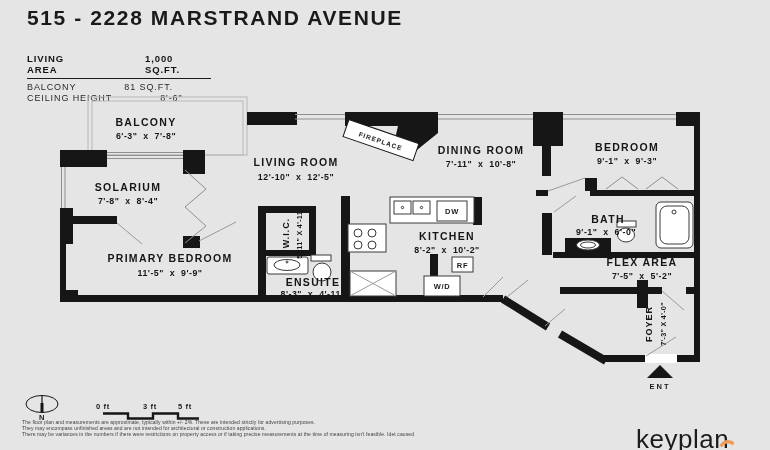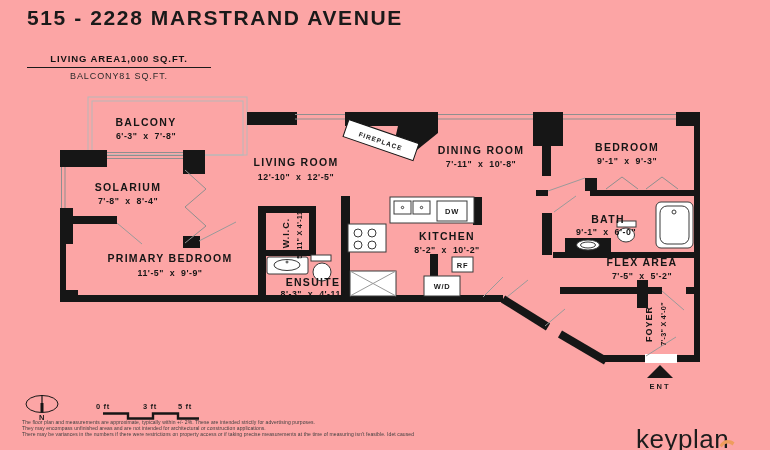--- a/index.html
+++ b/index.html
@@ -1,25 +1,25 @@
 <!DOCTYPE html>
 <html><head>
 <meta charset="utf-8">
 <style>
   html,body{margin:0;padding:0;background:#fff;}
-  .page{position:relative;width:770px;height:450px;background:#fca5a5;overflow:hidden;
+  .page{position:relative;width:770px;height:450px;background:#e5e5e5;overflow:hidden;
         font-family:"Liberation Sans",sans-serif;color:#161616;}
   
   header{position:absolute;left:27px;top:6px;}
   h1{margin:0;font-size:21px;font-weight:bold;letter-spacing:1.6px;color:#1a1a1a;}
   .sub{margin-top:2px;font-size:11.5px;letter-spacing:2px;color:#3c3c3c;}
   
   .stats{position:absolute;left:27px;top:53px;width:184px;}
-  .srow{display:flex;justify-content:center;font-size:9px;letter-spacing:.9px;
-        line-height:11px;color:#2a2a2a;}
+  .srow{display:flex;justify-content:flex-start;font-size:9px;letter-spacing:.9px;
+        line-height:11px;color:#2a2a2a;gap:48px;}
   .srow.main{font-weight:bold;font-size:9.5px;color:#141414;padding-bottom:3px;}
   .rule{height:0;border-bottom:1.6px solid #1a1a1a;margin-bottom:3px;}
   
   svg.plan{position:absolute;left:0;top:0;}
   svg text{white-space:pre;}
   .w{fill:#161616;}
   .tl{stroke:#8f8f8f;stroke-width:1;fill:none;}
   .bl{stroke:#b8b8b8;stroke-width:1;fill:none;}
   .dr{stroke:#9a9a9a;stroke-width:1;fill:none;}
   .fxn{stroke:#3a3a3a;stroke-width:1;fill:#fff;}
@@ -47,20 +47,24 @@
 
   <div class="stats">
     <div class="srow main">
       <span>LIVING AREA</span>
       <span>1,000 SQ.FT.</span>
     </div>
     <div class="rule"></div>
     <div class="srow">
       <span>BALCONY</span>
       <span>81 SQ.FT.</span>
+    </div>
+    <div class="srow">
+      <span>CEILING HEIGHT</span>
+      <span>8'-6"</span>
     </div>
   </div>
 
   <svg class="plan" width="770" height="450" viewBox="0 0 770 450">
 
     <g>
       <rect class="bl" x="88" y="97" width="159" height="58"></rect>
       <rect class="bl" x="92" y="101" width="151" height="54"></rect>
       <path class="tl" d="M105,152.5 h78 M105,155.5 h78 M105,158.5 h78"></path>
     </g>

